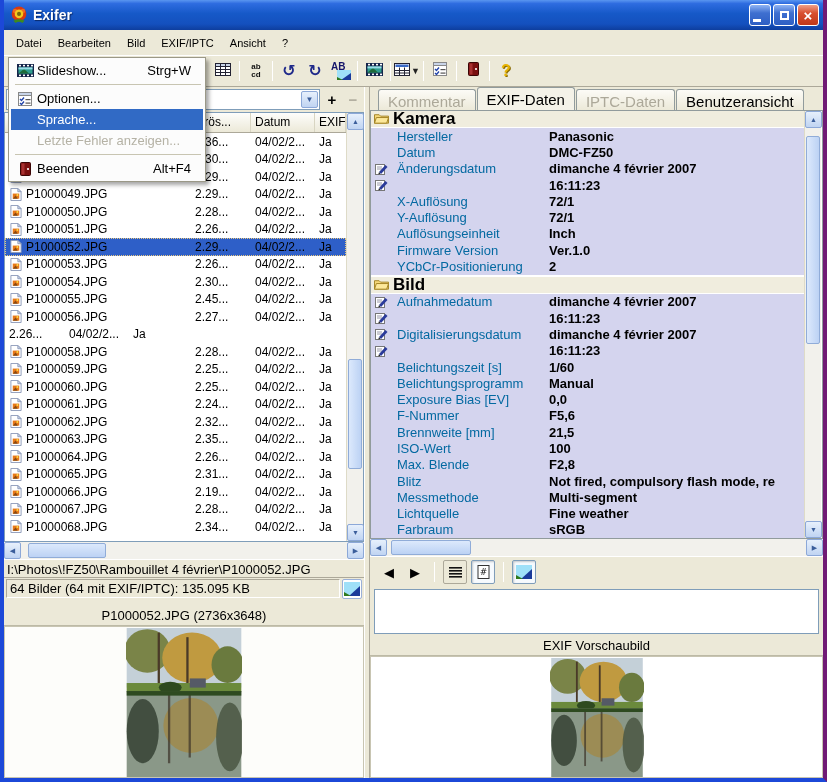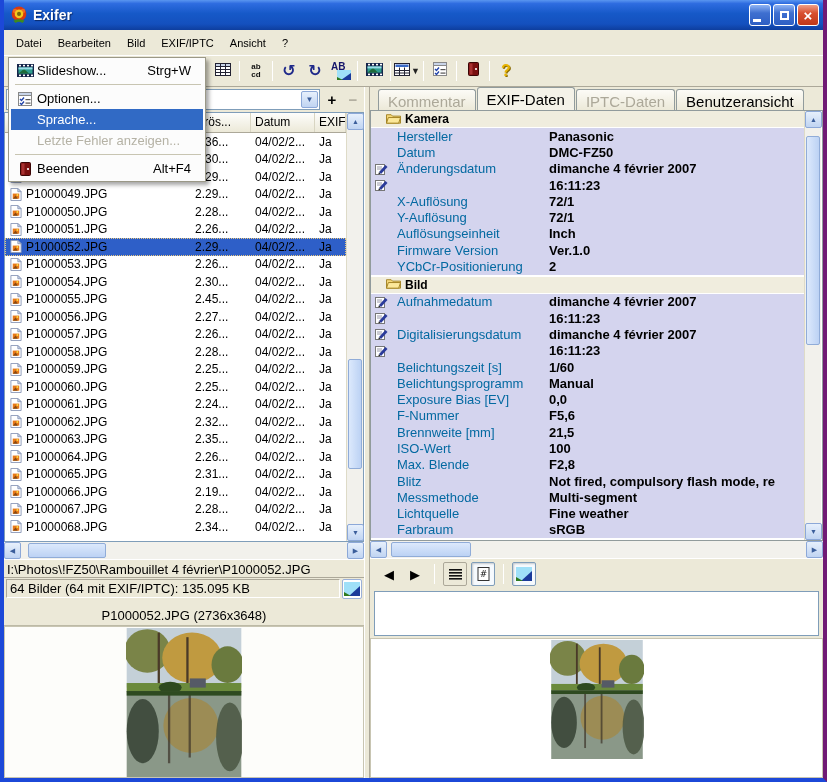--- a/index.html
+++ b/index.html
@@ -101,21 +101,21 @@
   .tabs{height:23px;display:flex;align-items:flex-end;padding-left:8px;font-size:15px;}
   .tab{padding:3px 9px 2px;border:1px solid #919B9C;border-bottom:none;border-radius:3px 3px 0 0;
     background:linear-gradient(180deg,#FCFBF6,#ECE9D8);margin-right:1px;height:21px;}
   .tab.active{height:23px;background:#F4F2E8;position:relative;z-index:2;font-weight:normal;}
   .tab.disabled{color:#ACA899;}
 
   
   .exif-wrap{display:flex;height:431px;border:1px solid #919B9C;background:#fff;}
   .exif-table{width:433px;overflow:hidden;background:#fff;}
   .exif-sec-hdr{height:17px;display:flex;align-items:center;background:#F0EDDE;
-    border-bottom:1px solid #fff;font-weight:bold;font-size:12px;gap:4px;padding-left:15px;}
+    border-bottom:1px solid #fff;font-weight:bold;font-size:17px;gap:4px;padding-left:3px;}
   .exif-row{height:16.3px;display:flex;align-items:center;background:#D4D4EE;font-size:13px;}
   .exif-ic{width:26px;display:flex;justify-content:flex-start;padding-left:4px;flex:0 0 auto;}
   .exif-label{width:152px;color:#0369a1;white-space:nowrap;overflow:hidden;flex:0 0 auto;}
   .exif-value{flex:1;font-weight:bold;white-space:nowrap;overflow:hidden;}
   .sec-gap{height:2px;background:#fff;}
 
   
   .nav-toolbar{height:31px;display:flex;align-items:center;background:#ECE9D8;
     border-top:1px solid #fff;padding-left:8px;gap:4px;}
   .nav-arrow{font-size:13px;color:#000;width:22px;text-align:center;}
@@ -447,30 +447,20 @@
                       <polygon points="2.5,11.5 5.5,8 8,11.5" fill="#8A4A10"></polygon>
                       <circle cx="7.5" cy="7.5" r="1" fill="#F8E048"></circle>
                     </svg></span>
                   <span>P1000056.JPG</span>
                 </span>
                 <span class="cell c-size">2.27...</span>
                 <span class="cell c-date">04/02/2...</span>
                 <span class="cell c-exif">Ja</span>
               </div>
               <div class="file-row">
-                <span class="cell c-name">
-                  <span class="ficon"><svg viewBox="0 0 12 14" width="12" height="13">
-                      <path d="M0.5 0.5 L8 0.5 L11.5 4 L11.5 13.5 L0.5 13.5 Z" fill="#fff" stroke="#8A98B8"></path>
-                      <path d="M8 0.5 L8 4 L11.5 4 Z" fill="#D8E0F0" stroke="#8A98B8"></path>
-                      <rect x="2.5" y="6" width="7" height="5.5" fill="#E87818"></rect>
-                      <polygon points="2.5,11.5 5.5,8 8,11.5" fill="#8A4A10"></polygon>
-                      <circle cx="7.5" cy="7.5" r="1" fill="#F8E048"></circle>
-                    </svg></span>
-                  <span>P1000057.JPG</span>
-                </span>
                 <span class="cell c-size">2.26...</span>
                 <span class="cell c-date">04/02/2...</span>
                 <span class="cell c-exif">Ja</span>
               </div>
               <div class="file-row">
                 <span class="cell c-name">
                   <span class="ficon"><svg viewBox="0 0 12 14" width="12" height="13">
                       <path d="M0.5 0.5 L8 0.5 L11.5 4 L11.5 13.5 L0.5 13.5 Z" fill="#fff" stroke="#8A98B8"></path>
                       <path d="M8 0.5 L8 4 L11.5 4 Z" fill="#D8E0F0" stroke="#8A98B8"></path>
                       <rect x="2.5" y="6" width="7" height="5.5" fill="#E87818"></rect>
@@ -922,20 +912,21 @@
         <span class="nav-btn pressed">
           <svg viewBox="0 0 16 14" width="16" height="14">
             <rect x="0" y="0" width="16" height="14" fill="#9FE0F8"></rect>
             <polygon points="16,4 16,14 5,14" fill="#1A3A9A"></polygon>
             <polygon points="0,10 7,14 0,14" fill="#2E7A1E"></polygon>
           </svg>
         </span>
       </div>
 
       <div class="white-box"></div>
+      <div class="caption-bar">EXIF Vorschaubild</div>
       <div class="thumb-panel">
         <svg viewBox="0 0 100 130" width="94" height="119">
           <rect x="0" y="0" width="100" height="52" fill="#C4D0D8"></rect>
           <ellipse cx="18" cy="20" rx="20" ry="19" fill="#7A8448"></ellipse>
           <ellipse cx="57" cy="26" rx="26" ry="22" fill="#C09A40"></ellipse>
           <ellipse cx="88" cy="32" rx="14" ry="16" fill="#6A7A3E"></ellipse>
           <rect x="27" y="4" width="2" height="50" fill="#4A3A28"></rect>
           <rect x="52" y="8" width="2" height="46" fill="#4A3A28"></rect>
           <rect x="0" y="48" width="100" height="8" fill="#6B8A3C"></rect>
           <rect x="55" y="44" width="14" height="8" fill="#555a66"></rect>

